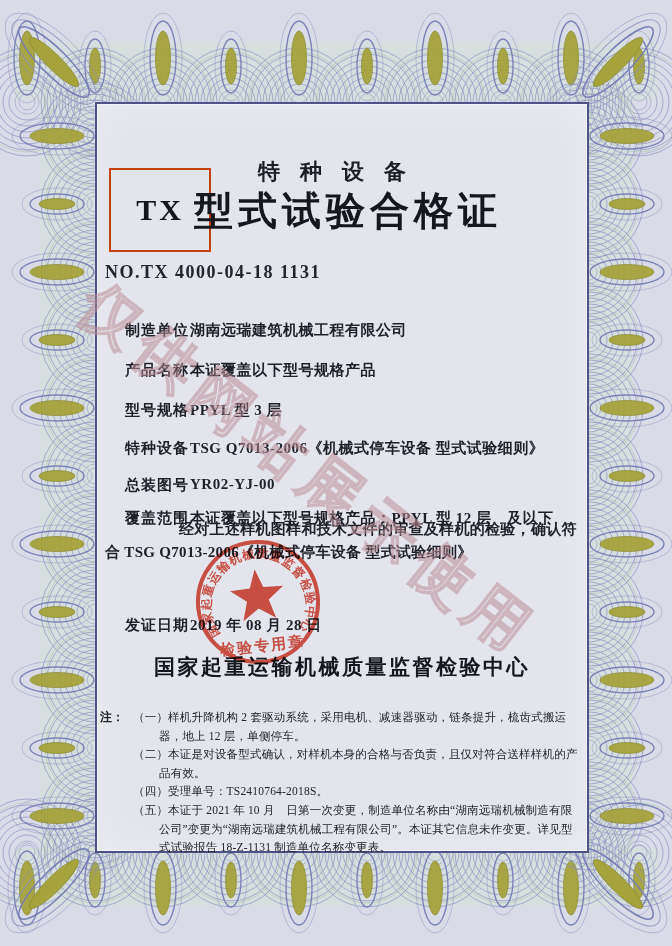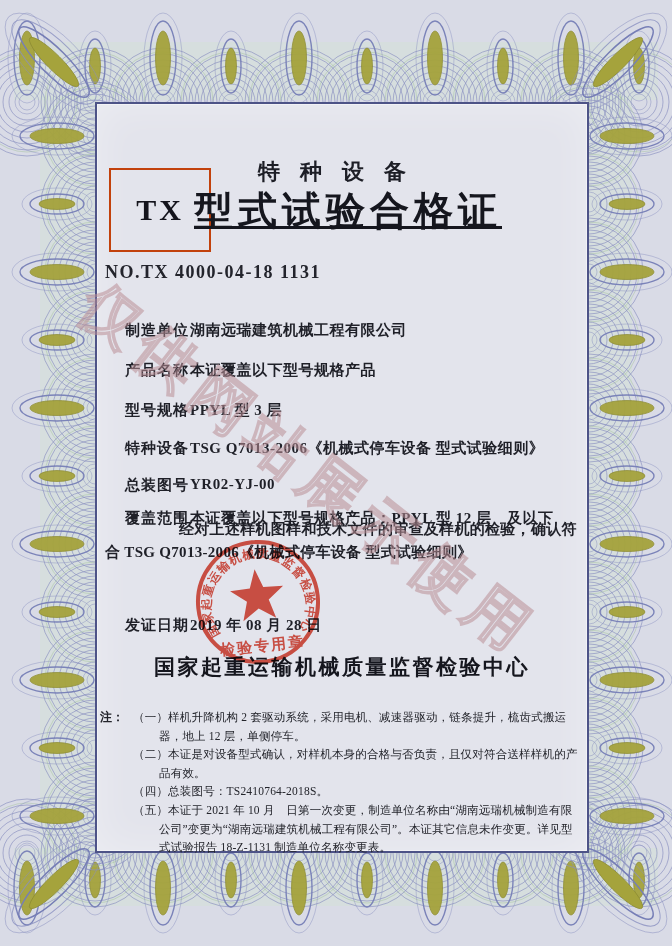--- a/index.html
+++ b/index.html
@@ -9,21 +9,21 @@
   .cert{position:absolute;left:95px;top:102px;width:490px;height:747px;
         background:#e3e4ec;border:2px solid #4d5387;z-index:1;
         box-shadow:inset 0 0 0 1px rgba(255,255,255,.45), inset 0 0 40px rgba(255,255,255,.35);}
   .abs{position:absolute;}
   .tx-box{left:12px;top:64px;width:98px;height:80px;border:2px solid #c2410c;
           display:flex;align-items:center;justify-content:center;
           font-size:30px;font-weight:700;letter-spacing:3px;color:#14141c;}
   .category{left:0;top:53px;width:100%;text-align:center;padding-left:0;box-sizing:border-box;
             font-size:22px;font-weight:600;letter-spacing:20px;color:#1d1e26;}
   .main-title{left:0;top:80px;width:100%;text-align:center;padding-left:12px;box-sizing:border-box;
-            font-size:39px;font-weight:700;letter-spacing:5px;color:#15161e;text-decoration:underline;}
+            font-size:39px;font-weight:700;letter-spacing:5px;color:#15161e;}
   .cert-no{left:0;top:158px;width:100%;text-align:left;padding-left:8px;box-sizing:border-box;
             font-size:18px;letter-spacing:1.5px;color:#23242c;font-weight:600;}
   .row{left:0;width:100%;height:22px;font-size:15px;color:#1f2028;font-weight:600;margin-top:25px;}
   .row .lbl{position:absolute;left:28px;letter-spacing:1px;}
   .row .val{position:absolute;left:93px;letter-spacing:.5px;}
   .conclusion{left:8px;top:414px;width:474px;font-size:15px;line-height:23px;
             color:#1f2028;font-weight:600;text-indent:74px;letter-spacing:.3px;}
   .issue-row{top:487px;}
   .authority{left:0;top:549px;width:100%;text-align:center;font-size:21px;font-weight:700;
             letter-spacing:2.5px;color:#15161e;}
@@ -675,17 +675,17 @@
     </g>
   </svg>
 
   <div class="abs authority">国家起重运输机械质量监督检验中心</div>
 
   <div class="abs notes">
     <div class="note-label">注：</div>
     <div class="note-items">
       <div class="note-item">（一）样机升降机构 2 套驱动系统，采用电机、减速器驱动，链条提升，梳齿式搬运器，地上 12 层，单侧停车。</div>
       <div class="note-item">（二）本证是对设备型式确认，对样机本身的合格与否负责，且仅对符合送样样机的产品有效。</div>
-      <div class="note-item">（四）总装图号：TS2410764-2018S。</div>
+      <div class="note-item">（四）受理单号：TS2410764-2018S。</div>
       <div class="note-item">（五）本证于 2021 年 10 月　日第一次变更，制造单位名称由“湖南远瑞机械制造有限公司”变更为“湖南远瑞建筑机械工程有限公司”。本证其它信息未作变更。详见型式试验报告 18-Z-1131 制造单位名称变更表。</div>
     </div>
   </div>
 </div>
 
 </body></html>

